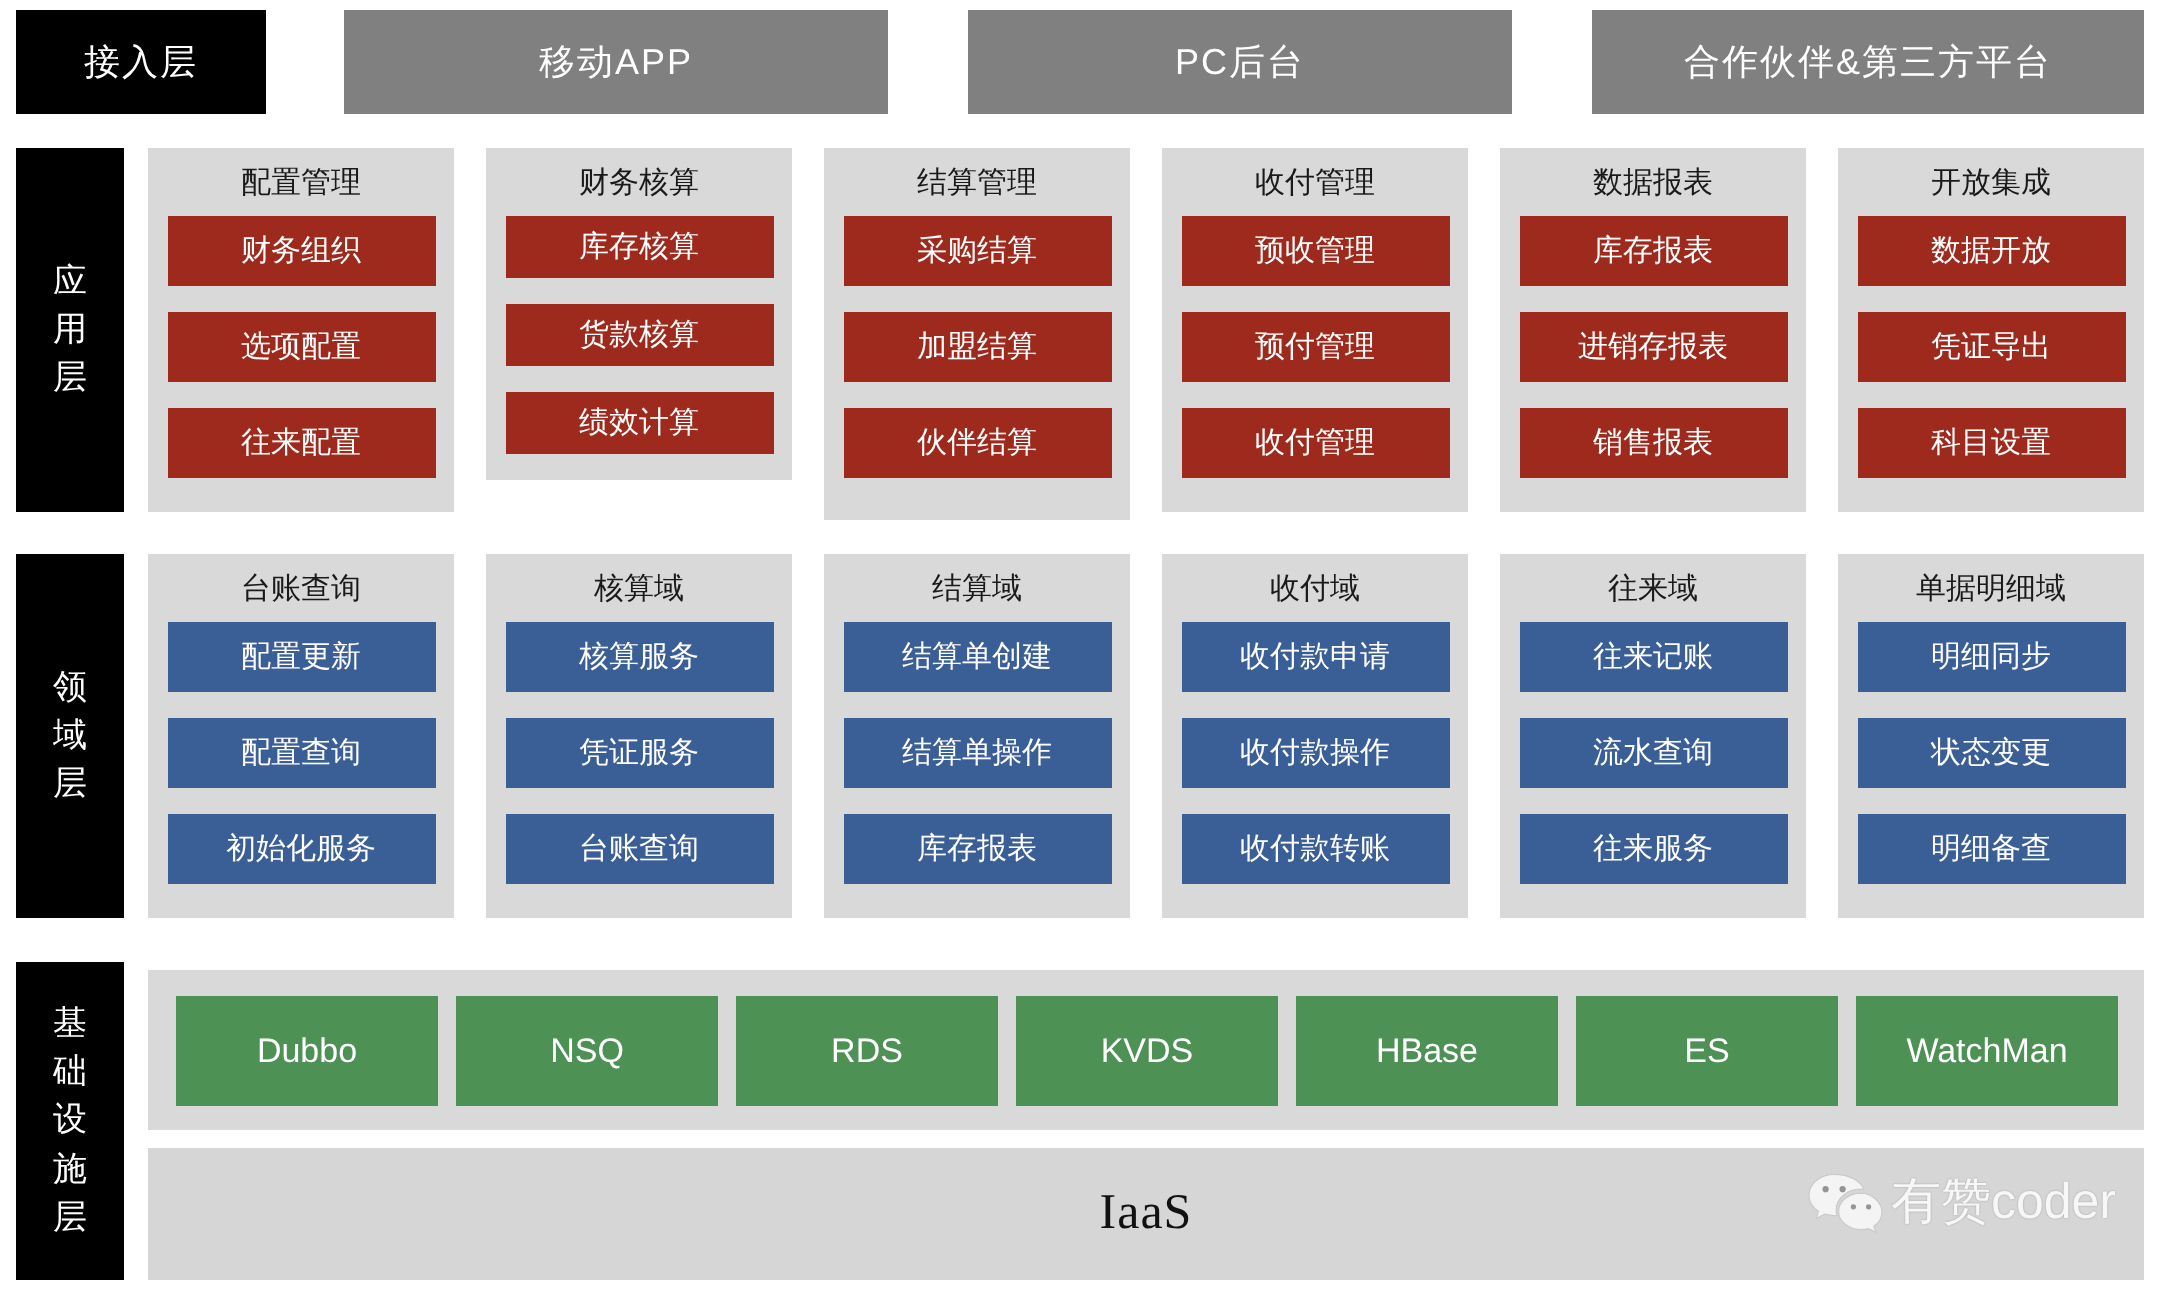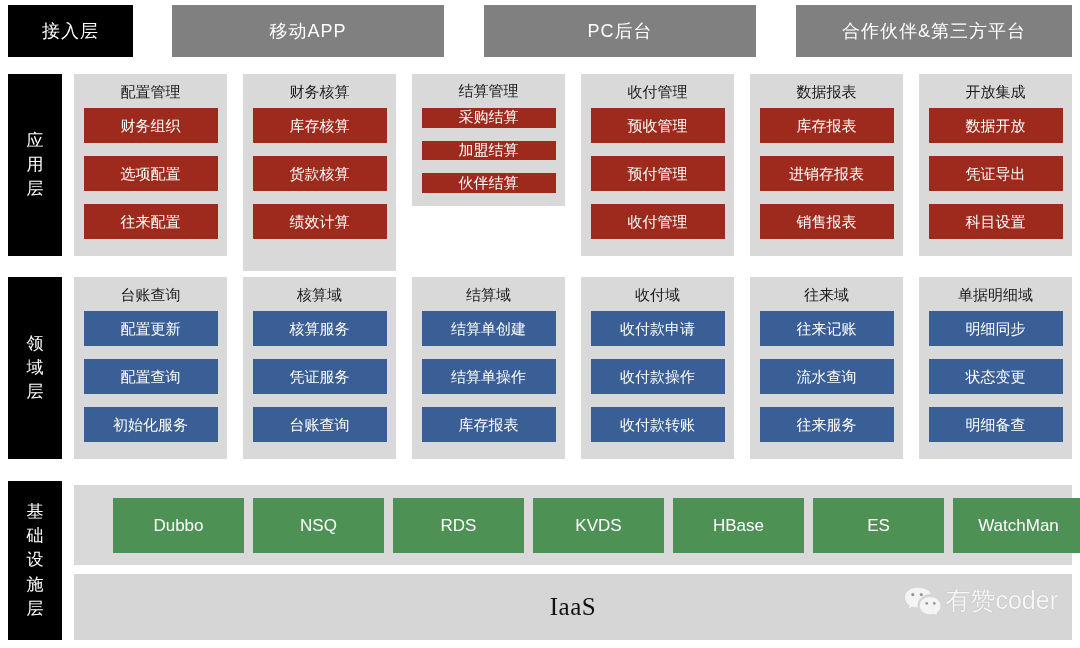--- a/index.html
+++ b/index.html
@@ -97,21 +97,20 @@
     position: absolute;
     top: 13px;
     height: 55px;
     background: #4d9155;
     color: #ffffff;
     font-size: 17px;
     display: flex;
     align-items: center;
     justify-content: center;
     white-space: nowrap;
-    margin-left: 25px;
   }
   #iaas-panel {
     position: absolute;
     left: 74px; top: 574px;
     width: 998px; height: 66px;
     background: #d6d6d6;
     display: flex;
     align-items: center;
     justify-content: center;
   }
@@ -166,28 +165,28 @@
     <span>层</span>
   </div>
 
   <div class="panel" style="left:74px;  top:74px; width:153px; height:182px;">
     <div class="panel-title">配置管理</div>
     <div class="chip red">财务组织</div>
     <div class="chip red">选项配置</div>
     <div class="chip red">往来配置</div>
   </div>
 
-  <div class="panel" style="left:243px; top:74px; width:153px; height:197px;">
+  <div class="panel" style="left:243px; top:74px; width:153px; height:166px;justify-content:flex-end;">
     <div class="panel-title">财务核算</div>
     <div class="chip red">库存核算</div>
     <div class="chip red">货款核算</div>
     <div class="chip red">绩效计算</div>
   </div>
 
-  <div class="panel" style="left:412px; top:74px; width:153px; height:132px;font-family:Liberation Serif, serif;">
+  <div class="panel" style="left:412px; top:74px; width:153px; height:186px;">
     <div class="panel-title">结算管理</div>
     <div class="chip red">采购结算</div>
     <div class="chip red">加盟结算</div>
     <div class="chip red">伙伴结算</div>
   </div>
 
   <div class="panel" style="left:581px; top:74px; width:153px; height:182px;">
     <div class="panel-title">收付管理</div>
     <div class="chip red">预收管理</div>
     <div class="chip red">预付管理</div>

